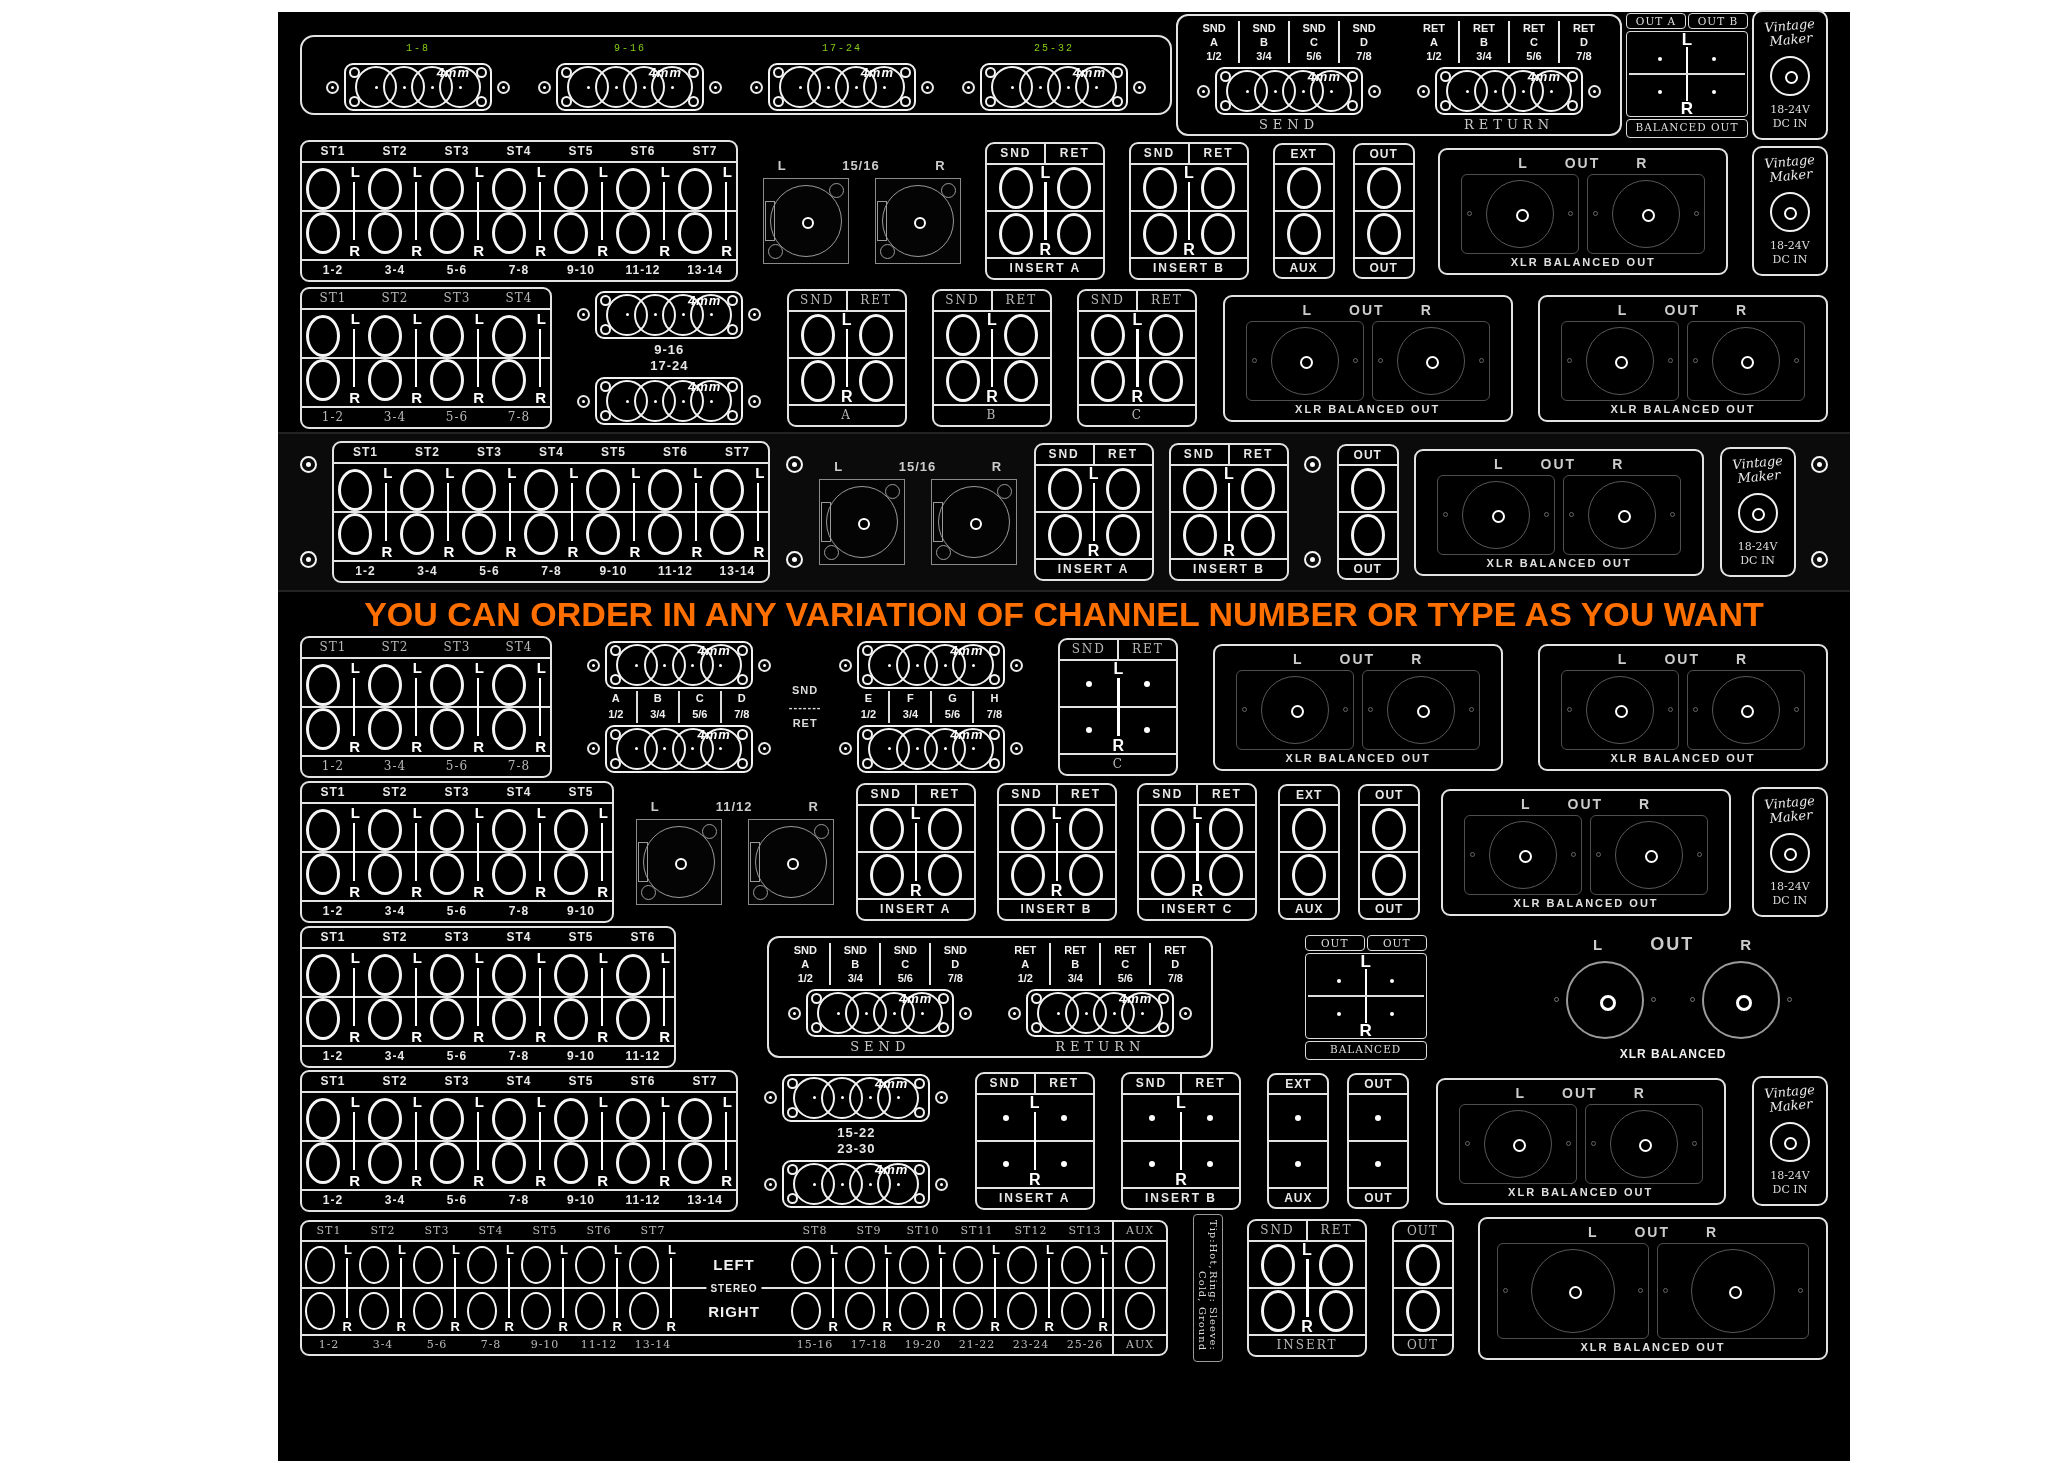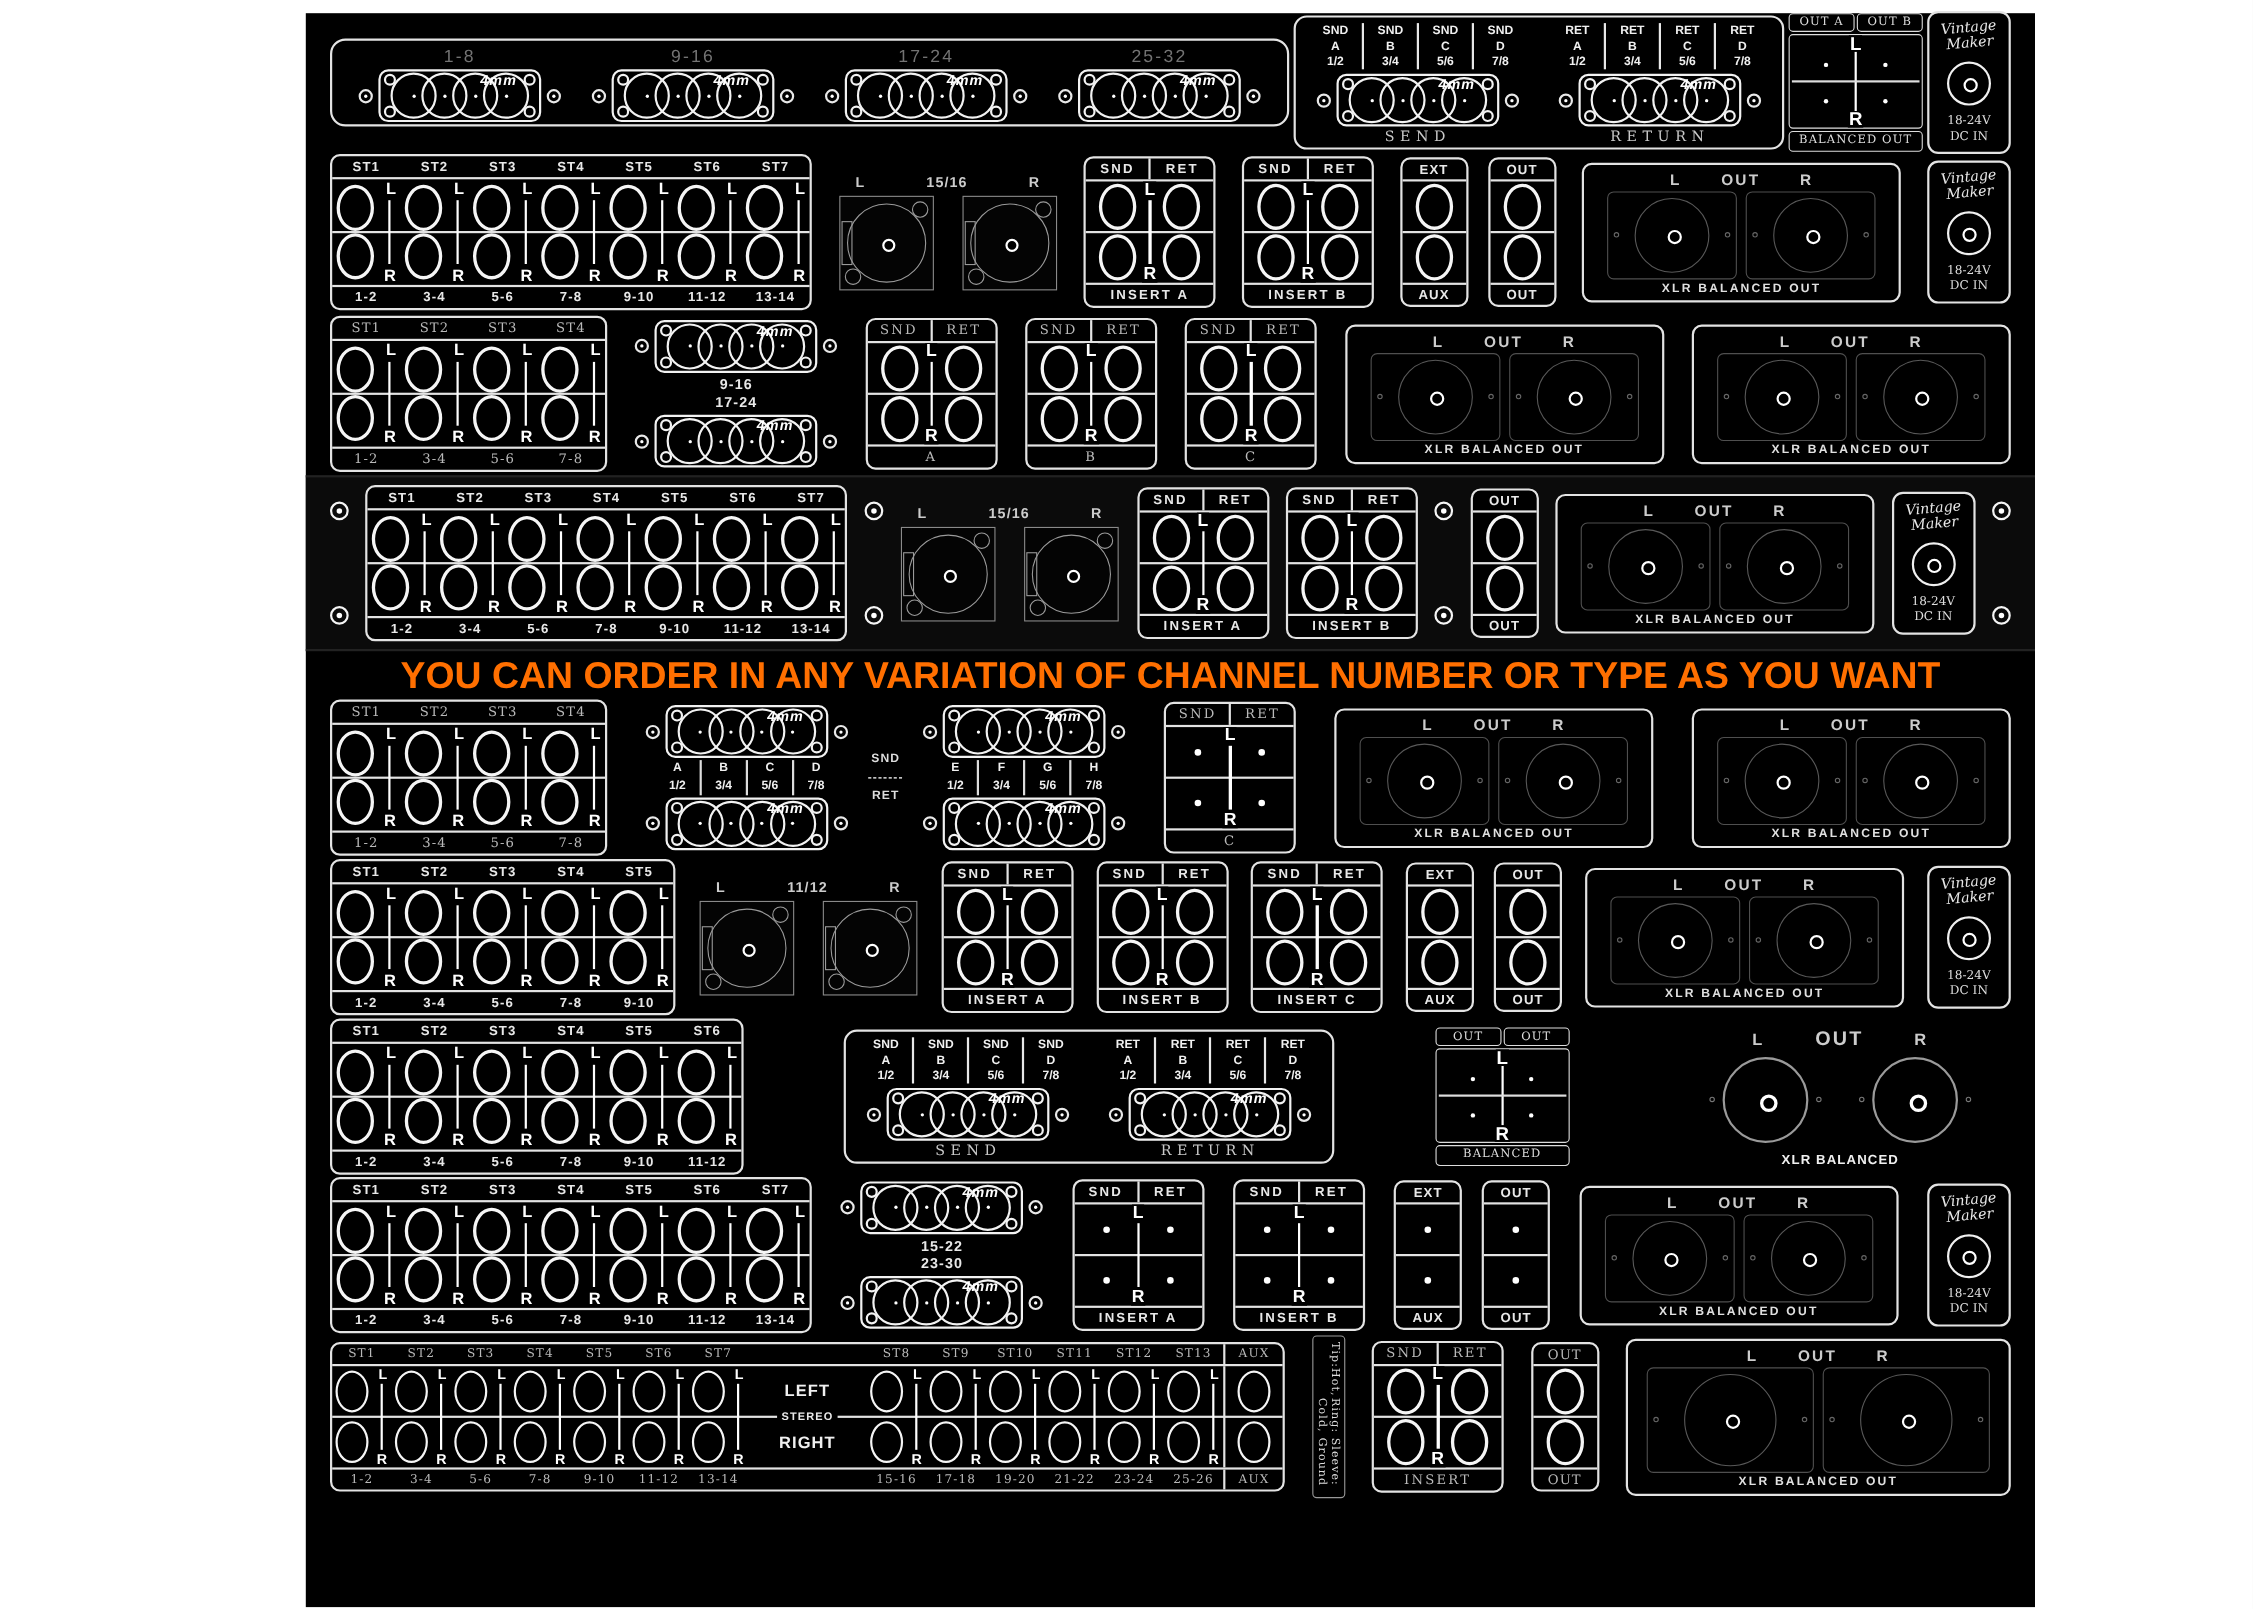--- a/index.html
+++ b/index.html
@@ -102,33 +102,33 @@
           position:relative;box-sizing:border-box;}
   .db25-e::after{content:"";position:absolute;left:50%;top:50%;width:3px;height:3px;margin:-1.5px;
                  background:#fff;border-radius:50%;}
   .db25-h{position:absolute;width:11px;height:11px;border:2px solid #f2f2f2;border-radius:50%;box-sizing:border-box;}
   .q1{top:2px;left:3px}.q2{bottom:2px;left:3px}.q3{top:2px;right:3px}.q4{bottom:2px;right:3px}
   .db25-l{position:absolute;top:0px;right:20px;font-size:13px;font-weight:bold;color:#fff;letter-spacing:1px;z-index:2;font-style:italic;}
   
   .dbrp{display:flex;flex-direction:column;border-radius:14px;padding:6px 24px 2px;}
   .dbrp-groups{display:flex;gap:28px;}
   .dbrp-g{display:flex;flex-direction:column;align-items:center;}
-  .dbrp-lab{font-family:Liberation Sans, sans-serif;font-size:16px;color:#737373;letter-spacing:2px;height:20px;}
+  .dbrp-lab{font-family:Liberation Mono, monospace;font-size:10px;color:#84cc16;letter-spacing:2px;height:20px;}
   .dbrp-cap{text-align:center;font-family:"DejaVu Serif",serif;font-size:13px;color:#c9c9c9;
             letter-spacing:5px;height:22px;line-height:22px;}
   
   .srp{display:flex;gap:22px;padding:5px 12px 2px;border-radius:12px;align-items:flex-start;}
   .sr-half{display:flex;flex-direction:column;align-items:center;}
   .sr-cols{display:flex;margin-bottom:4px;}
   .sr-col{width:48px;text-align:center;font-size:11px;font-weight:bold;line-height:1.3;color:#f0f0f0;}
   .sr-col + .sr-col{border-left:2px solid #e8e8e8;}
   .sr-cap{font-family:"DejaVu Serif",serif;font-size:13px;color:#c9c9c9;letter-spacing:5px;margin-top:2px;}
   
   .bgp{width:122px;display:flex;flex-direction:column;gap:2px;flex:none;}
-  .bgp-hdr{display:flex;gap:2px;height:17px;}
+  .bgp-hdr{display:flex;gap:2px;height:17px;align-items:center;}
   .bgp-hc{flex:1;border:1.5px solid #ddd;border-radius:4px;font-family:"DejaVu Serif",serif;font-size:10.5px;
           color:#ddd;text-align:center;line-height:14px;letter-spacing:1px;}
   .bgp-body{position:relative;height:84px;border:1.5px solid #ddd;border-radius:4px;}
   .bgp-v{position:absolute;left:calc(50% - 1px);top:15px;bottom:15px;width:2px;background:#fff;}
   .bgp-h{position:absolute;left:2px;right:2px;top:calc(50% - 1px);height:1.5px;background:#ddd;}
   .bgp-l,.bgp-r{position:absolute;left:50%;transform:translateX(-50%);font-weight:bold;font-size:17px;
                 color:#fff;line-height:15px;z-index:2;background:#000;padding:0 1px;}
   .bgp-l{top:0}.bgp-r{bottom:0}
   .bdot{position:absolute;width:4px;height:4px;background:#fff;border-radius:50%;}
   .b1{left:26%;top:30%}.b2{right:26%;top:30%}.b3{left:26%;bottom:26%}.b4{right:26%;bottom:26%}

